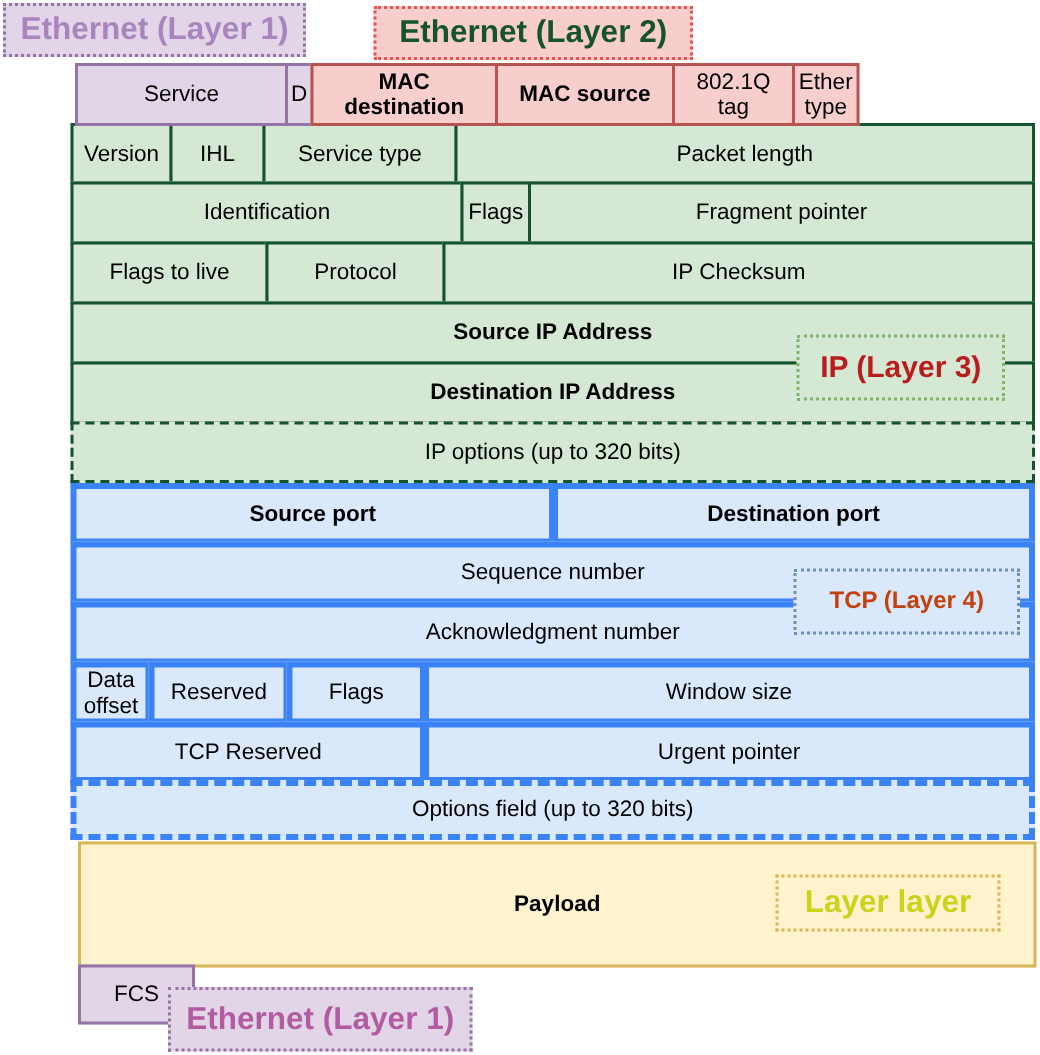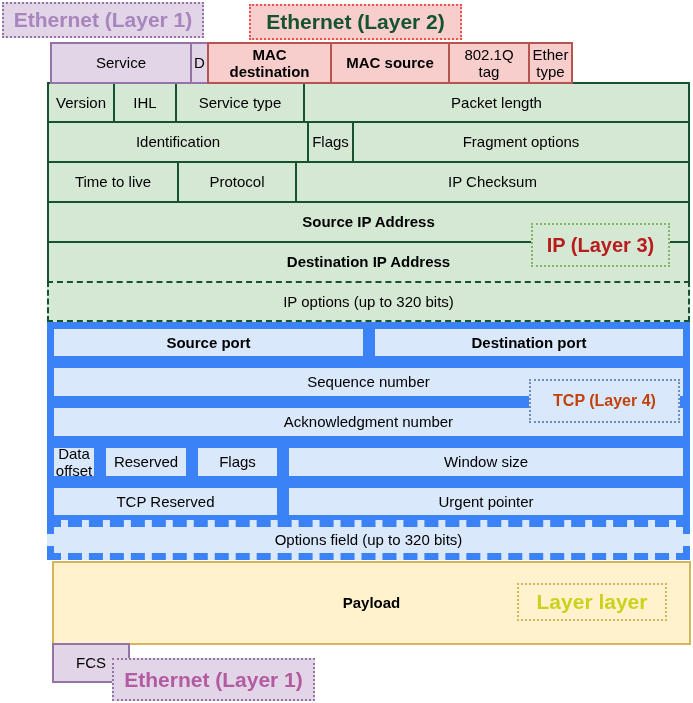--- a/index.html
+++ b/index.html
@@ -18,21 +18,21 @@
     justify-content:center;
     text-align:center;
     font-size:15px;
     line-height:1.15;
     color:#000000;
     padding:1px 2px;
   }
   .purple{background:#e1d5e7;border:2px solid #9673a6;}
   .red{background:#f8cecc;border:2px solid #b85450;}
   .green{background:#d5e8d4;border:2px solid #14532d;}
-  .blue{background:#dae8fc;border:7px solid #3b82f6;}
+  .blue{background:#dae8fc;border:4px solid #3b82f6;}
   .yellow{background:#fff2cc;border:2px solid #d6b656;}
   .dashed{border-style:dashed;}
   .bold{font-weight:bold;}
   .overlay{
     position:absolute;
     box-sizing:border-box;
     display:flex;
     align-items:center;
     justify-content:center;
     text-align:center;
@@ -51,23 +51,23 @@
 
 <div id="stage">
 
   <div class="cell green" style="left:47px;top:82px;width:68px;height:41px;">Version</div>
   <div class="cell green" style="left:113px;top:82px;width:64px;height:41px;">IHL</div>
   <div class="cell green" style="left:175px;top:82px;width:130px;height:41px;">Service type</div>
   <div class="cell green" style="left:303px;top:82px;width:387px;height:41px;">Packet length</div>
 
   <div class="cell green" style="left:47px;top:121px;width:262px;height:42px;">Identification</div>
   <div class="cell green" style="left:307px;top:121px;width:47px;height:42px;">Flags</div>
-  <div class="cell green" style="left:352px;top:121px;width:338px;height:42px;">Fragment options</div>
+  <div class="cell green" style="left:352px;top:121px;width:338px;height:42px;">Fragment pointer</div>
 
-  <div class="cell green" style="left:47px;top:161px;width:132px;height:42px;">Time to live</div>
+  <div class="cell green" style="left:47px;top:161px;width:132px;height:42px;">Flags to live</div>
   <div class="cell green" style="left:177px;top:161px;width:120px;height:42px;">Protocol</div>
   <div class="cell green" style="left:295px;top:161px;width:395px;height:42px;">IP Checksum</div>
 
   <div class="cell green bold" style="left:47px;top:201px;width:643px;height:42px;">Source IP Address</div>
   <div class="cell green bold" style="left:47px;top:241px;width:643px;height:42px;">Destination IP Address</div>
   <div class="cell green dashed" style="left:47px;top:281px;width:643px;height:41px;">IP options (up to 320 bits)</div>
 
   <div class="cell blue bold" style="left:47px;top:322px;width:323px;height:41px;">Source port</div>
   <div class="cell blue bold" style="left:368px;top:322px;width:322px;height:41px;">Destination port</div>
 

